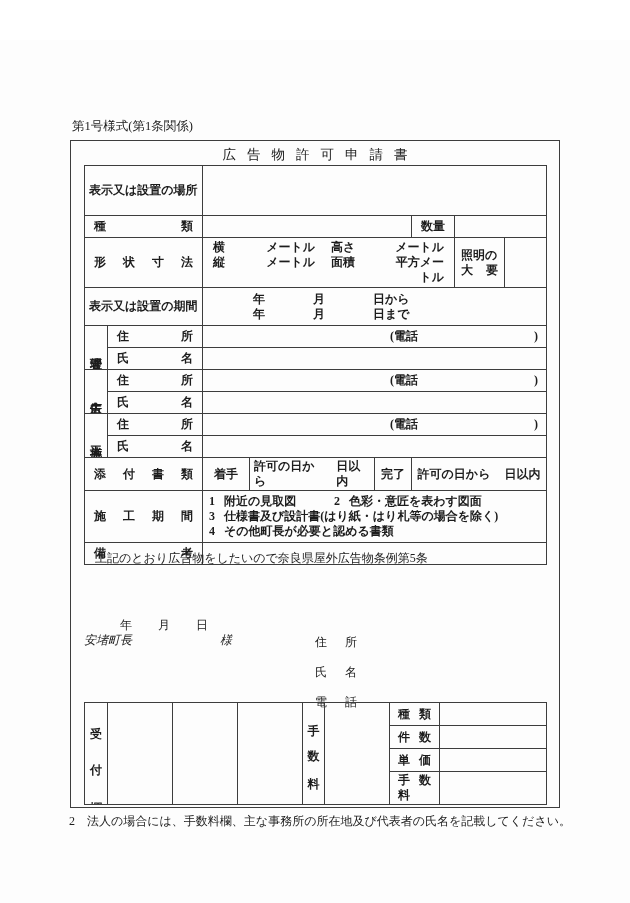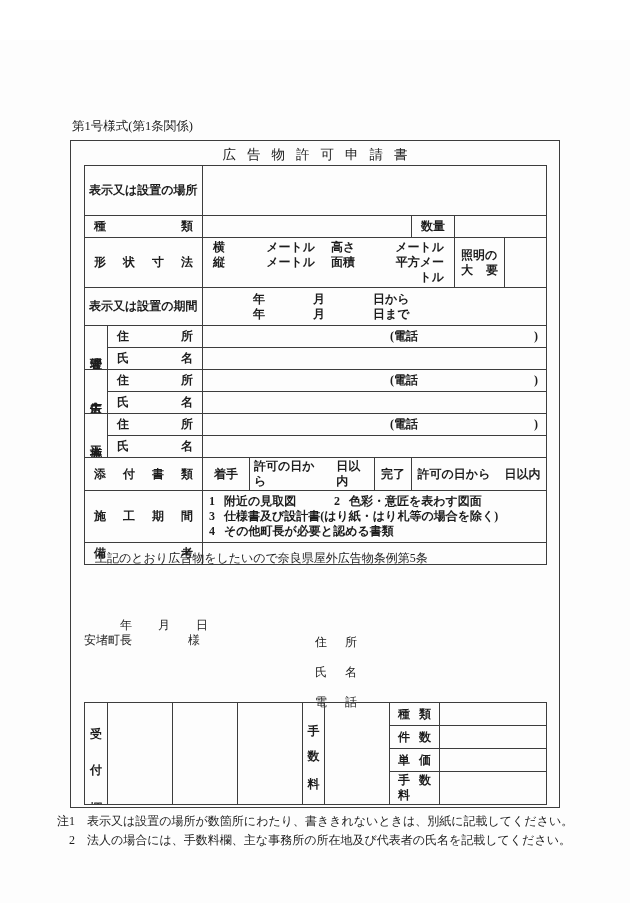--- a/index.html
+++ b/index.html
@@ -40,21 +40,21 @@
   .att-cell { padding:3px 6px; }
   .att-line { display:flex; }
   .att-num { margin-right:9px; }
   .att-w { width:110px; }
   
   .stmt-line1 { position:absolute; left:24px; top:409px; display:flex; align-items:center; }
   .choice { width:118px; margin:0 4px 0 2px; }
   .choice .top { text-align:justify; text-align-last:justify; }
   .stmt-line2 { position:absolute; left:2px; top:455px; }
   .stmt-date { position:absolute; left:49px; top:476px; display:flex; gap:26px; }
-  .stmt-addr { position:absolute; left:13px; top:491px; display:flex; gap:56px; }
+  .stmt-addr { position:absolute; left:13px; top:491px; display:flex; gap:88px;font-style:italic; }
   .applicant { position:absolute; left:244px; top:493px; }
   .app-row { display:flex; margin-bottom:13px; }
   .app-label { width:42px; text-align:justify; text-align-last:justify; }
   .fee-label { padding:1px 8px; text-align:justify; text-align-last:justify; }
   .notes { position:absolute; left:57px; top:772px; width:562px; line-height:1.55; }
   .note-row { display:flex; }
   .n1 { width:30px; }
   .n2 { width:30px; text-align:center; }
 </style>
 </head>
@@ -289,22 +289,18 @@
         <td class="fee-label">手数料</td>
         <td></td>
       </tr>
     </tbody>
       </table>
 
   </div>
 
   <div class="notes">
     <div class="note-row">
-      <span class="n1">注1</span>
-      <span>表示又は設置の場所が数箇所にわたり、書ききれないときは、別紙に記載してください。</span>
-    </div>
-    <div class="note-row">
       <span class="n2">2</span>
       <span>法人の場合には、手数料欄、主な事務所の所在地及び代表者の氏名を記載してください。</span>
     </div>
   </div>
 
 </div>
 
 </body></html>

